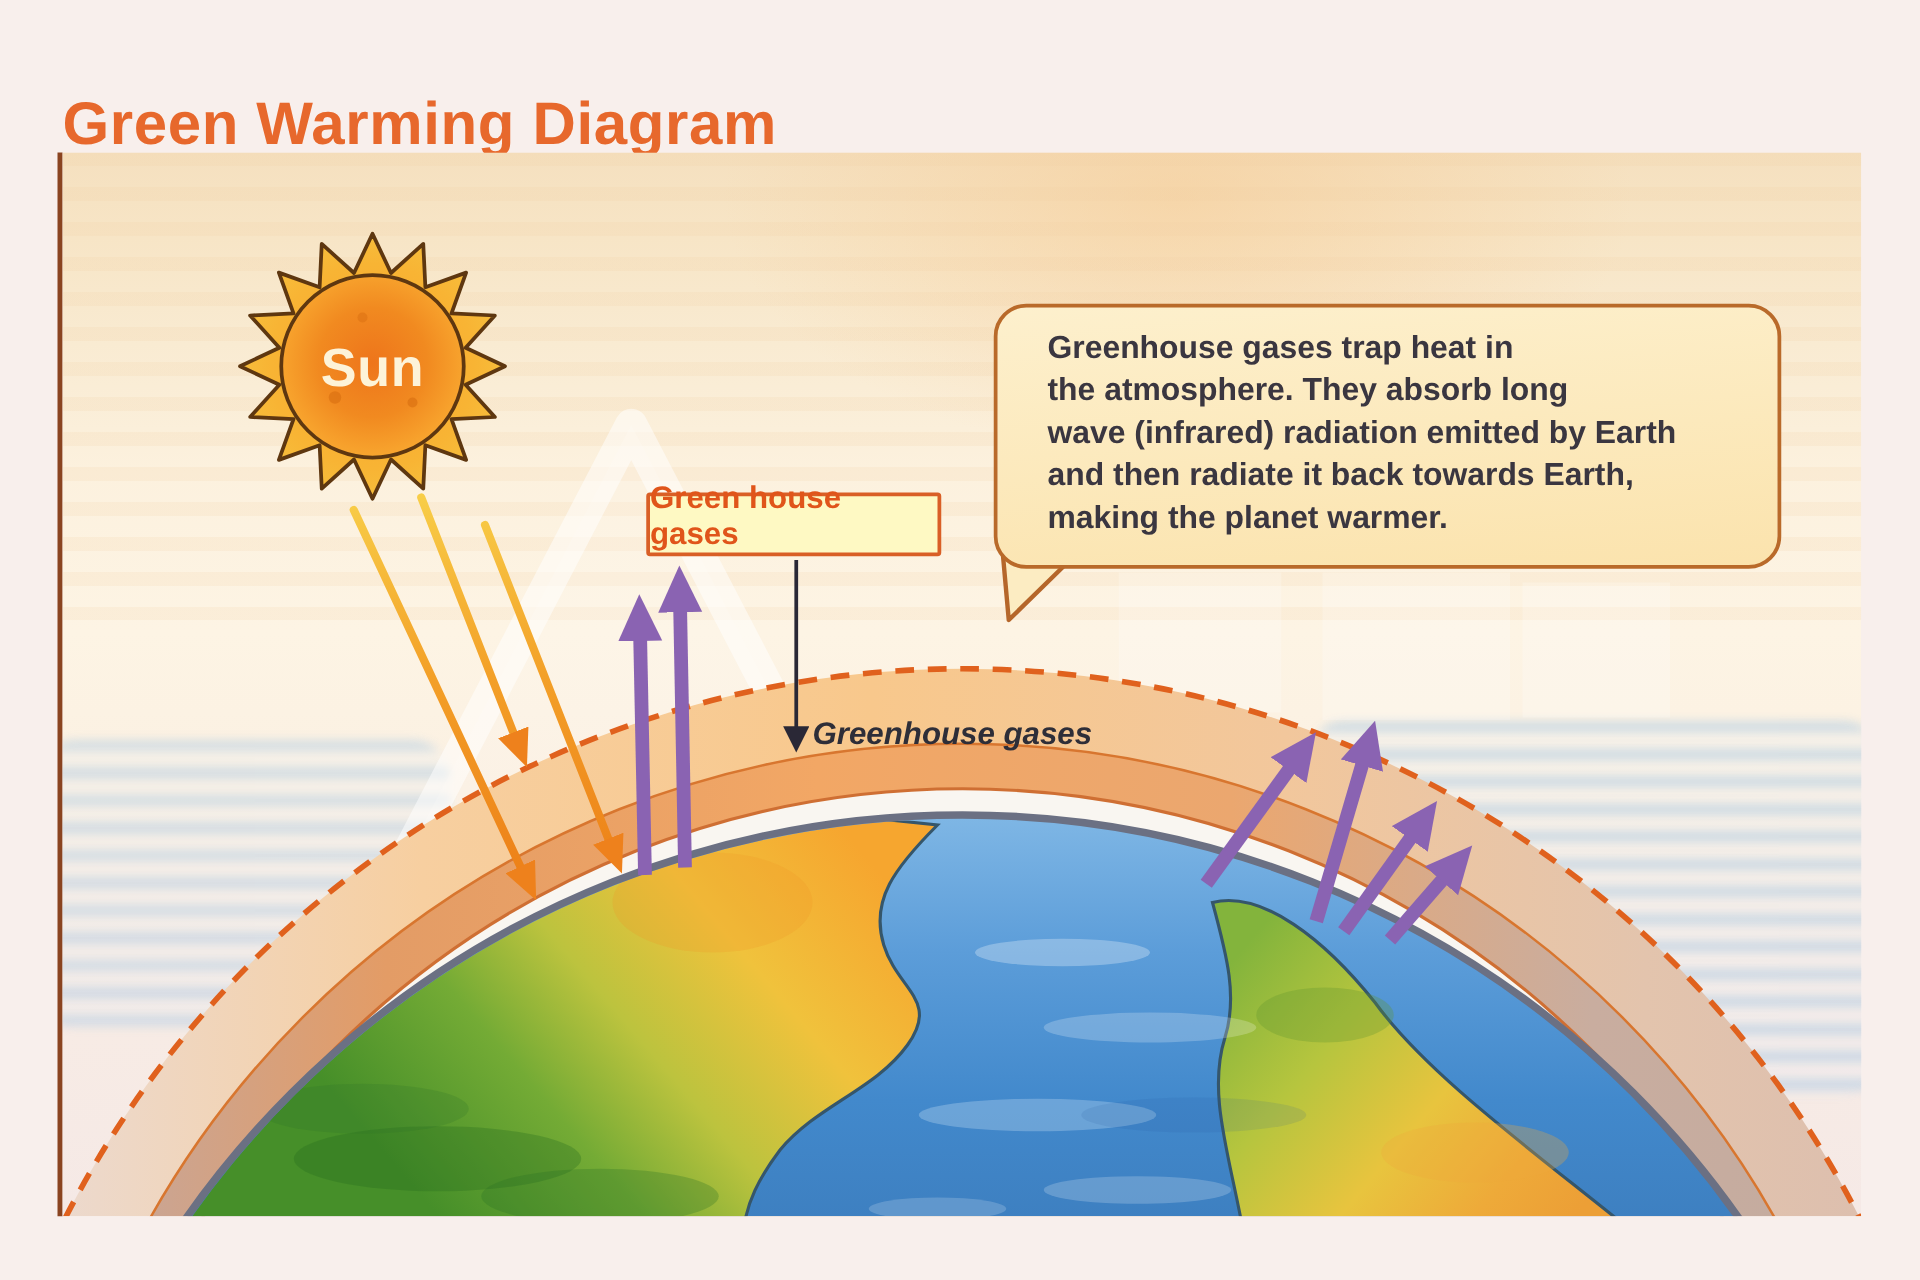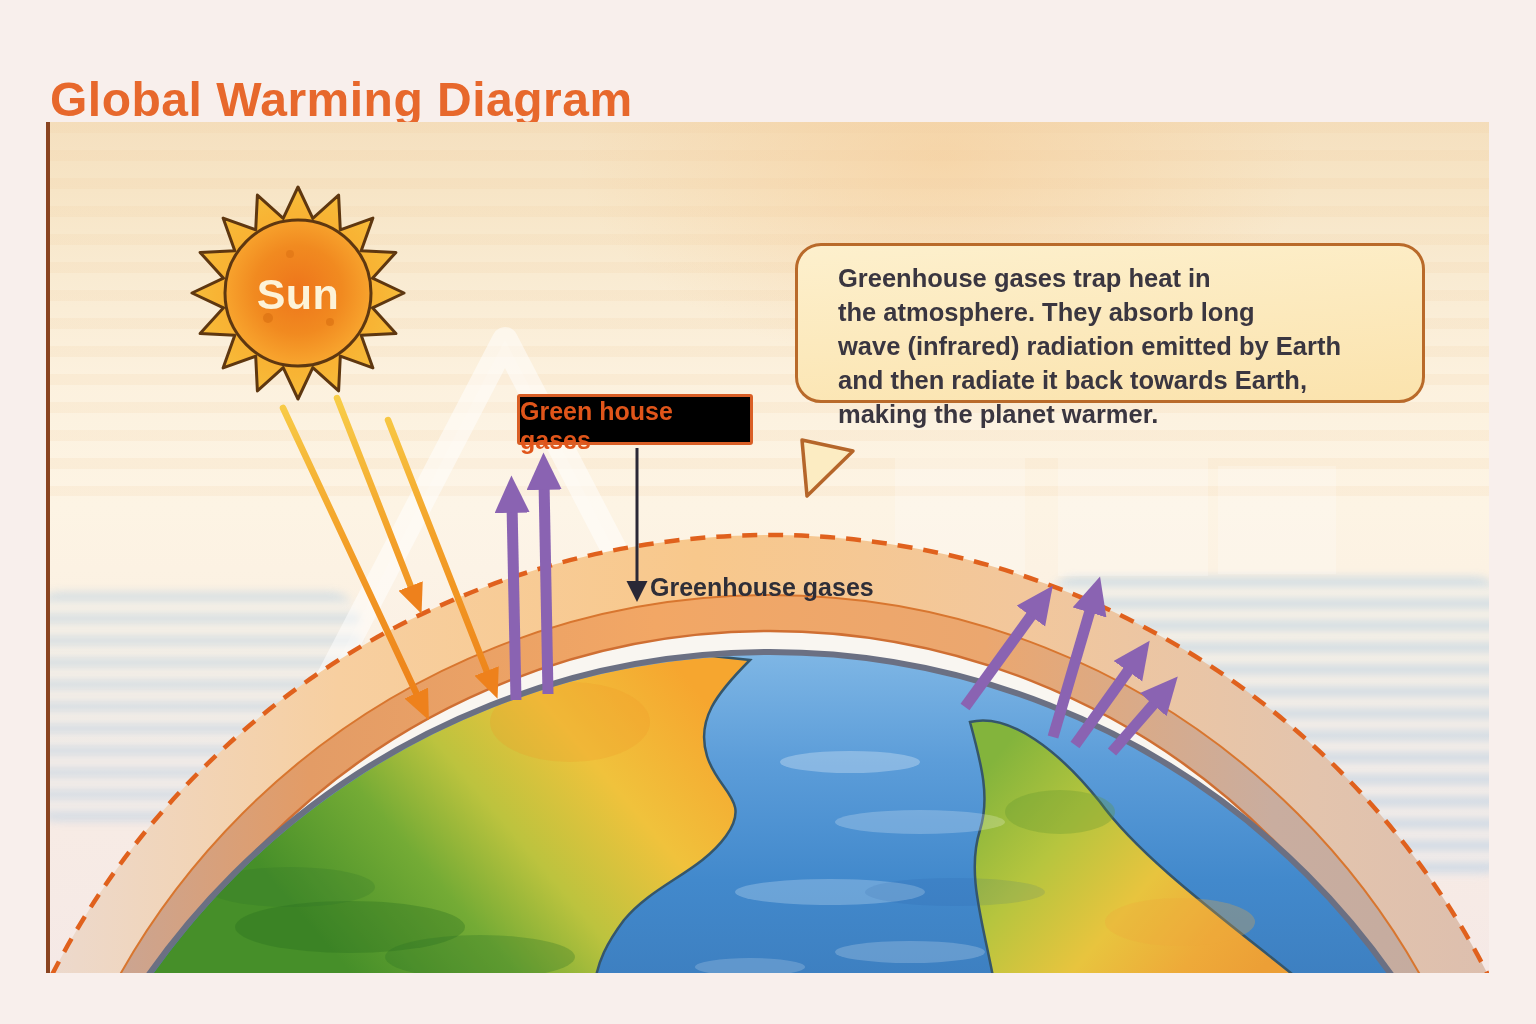--- a/index.html
+++ b/index.html
@@ -12,34 +12,34 @@
       radial-gradient(520px 300px at 62% 4%, rgba(246,198,138,.45), rgba(246,198,138,0) 70%),
       linear-gradient(180deg,#f5e0bf 0%,#f7e5c6 8%,#f9ebd2 18%,#fcf1de 30%,#fdf4e4 45%,#fbf0e2 60%,#f8ece4 75%,#f5e9e6 100%);}
   .bg-streaks{position:absolute;left:0;top:0;width:100%;height:44%;opacity:.6;
     background:repeating-linear-gradient(180deg, rgba(240,205,160,.28) 0 11px, rgba(255,255,255,0) 11px 28px);}
   .bg-blue{position:absolute;border-radius:30px;filter:blur(4px);
     background:repeating-linear-gradient(180deg, rgba(150,192,228,.5) 0 9px, rgba(226,239,249,.25) 9px 22px);}
   .bg-blue.left{left:-20px;top:470px;width:330px;height:230px;opacity:.75;}
   .bg-blue.right{left:995px;top:455px;width:460px;height:300px;opacity:.85;}
   svg.scene{position:absolute;inset:0;}
   .brand{position:absolute;left:1197px;top:44px;font-size:35px;font-weight:bold;letter-spacing:2px;color:#e8591d;}
-  .callout{position:absolute;left:745px;top:121px;width:630px;height:160px;box-sizing:border-box;
+  .callout{position:absolute;left:745px;top:121px;width:630px;height:212px;box-sizing:border-box;
     border:3.5px solid #b96a2a;border-radius:26px;background:linear-gradient(175deg,#fdf0cd,#fbe3ad);
     padding:15px 22px 15px 40px;}
   .callout-text{font-size:25.5px;line-height:34px;font-weight:bold;color:#3a3640;white-space:pre-line;}
   .ghg-box{position:absolute;left:467px;top:272px;width:236px;height:51px;box-sizing:border-box;
-    border:3.5px solid #d95f26;border-radius:3px;background:#000000;display:flex;align-items:flex-start;justify-content:center;}
+    border:3.5px solid #d95f26;border-radius:3px;background:#fef9c3;display:flex;align-items:flex-end;justify-content:center;}
   .ghg-box span{font-size:25px;font-weight:bold;color:#e0551a;}
-  .ghg-label{position:absolute;left:600px;top:451px;font-size:25px;font-weight:bold;color:#2e2e38;}
+  .ghg-label{position:absolute;left:600px;top:451px;font-size:25px;font-weight:bold;color:#2e2e38;font-style:italic;}
 </style>
 </head>
 <body>
 
 <div class="page">
-  <h1 class="title">Global Warming Diagram</h1>
+  <h1 class="title">Green Warming Diagram</h1>
 
   <div class="panel">
     <div class="bg-base"></div>
     <div class="bg-streaks"></div>
     <div class="bg-blue left"></div>
     <div class="bg-blue right"></div>
 
     <svg class="scene" width="1439" height="851" viewBox="0 0 1439 851">
       <defs>
         <linearGradient id="gBand1" gradientUnits="userSpaceOnUse" x1="0" y1="600" x2="1439" y2="600">

